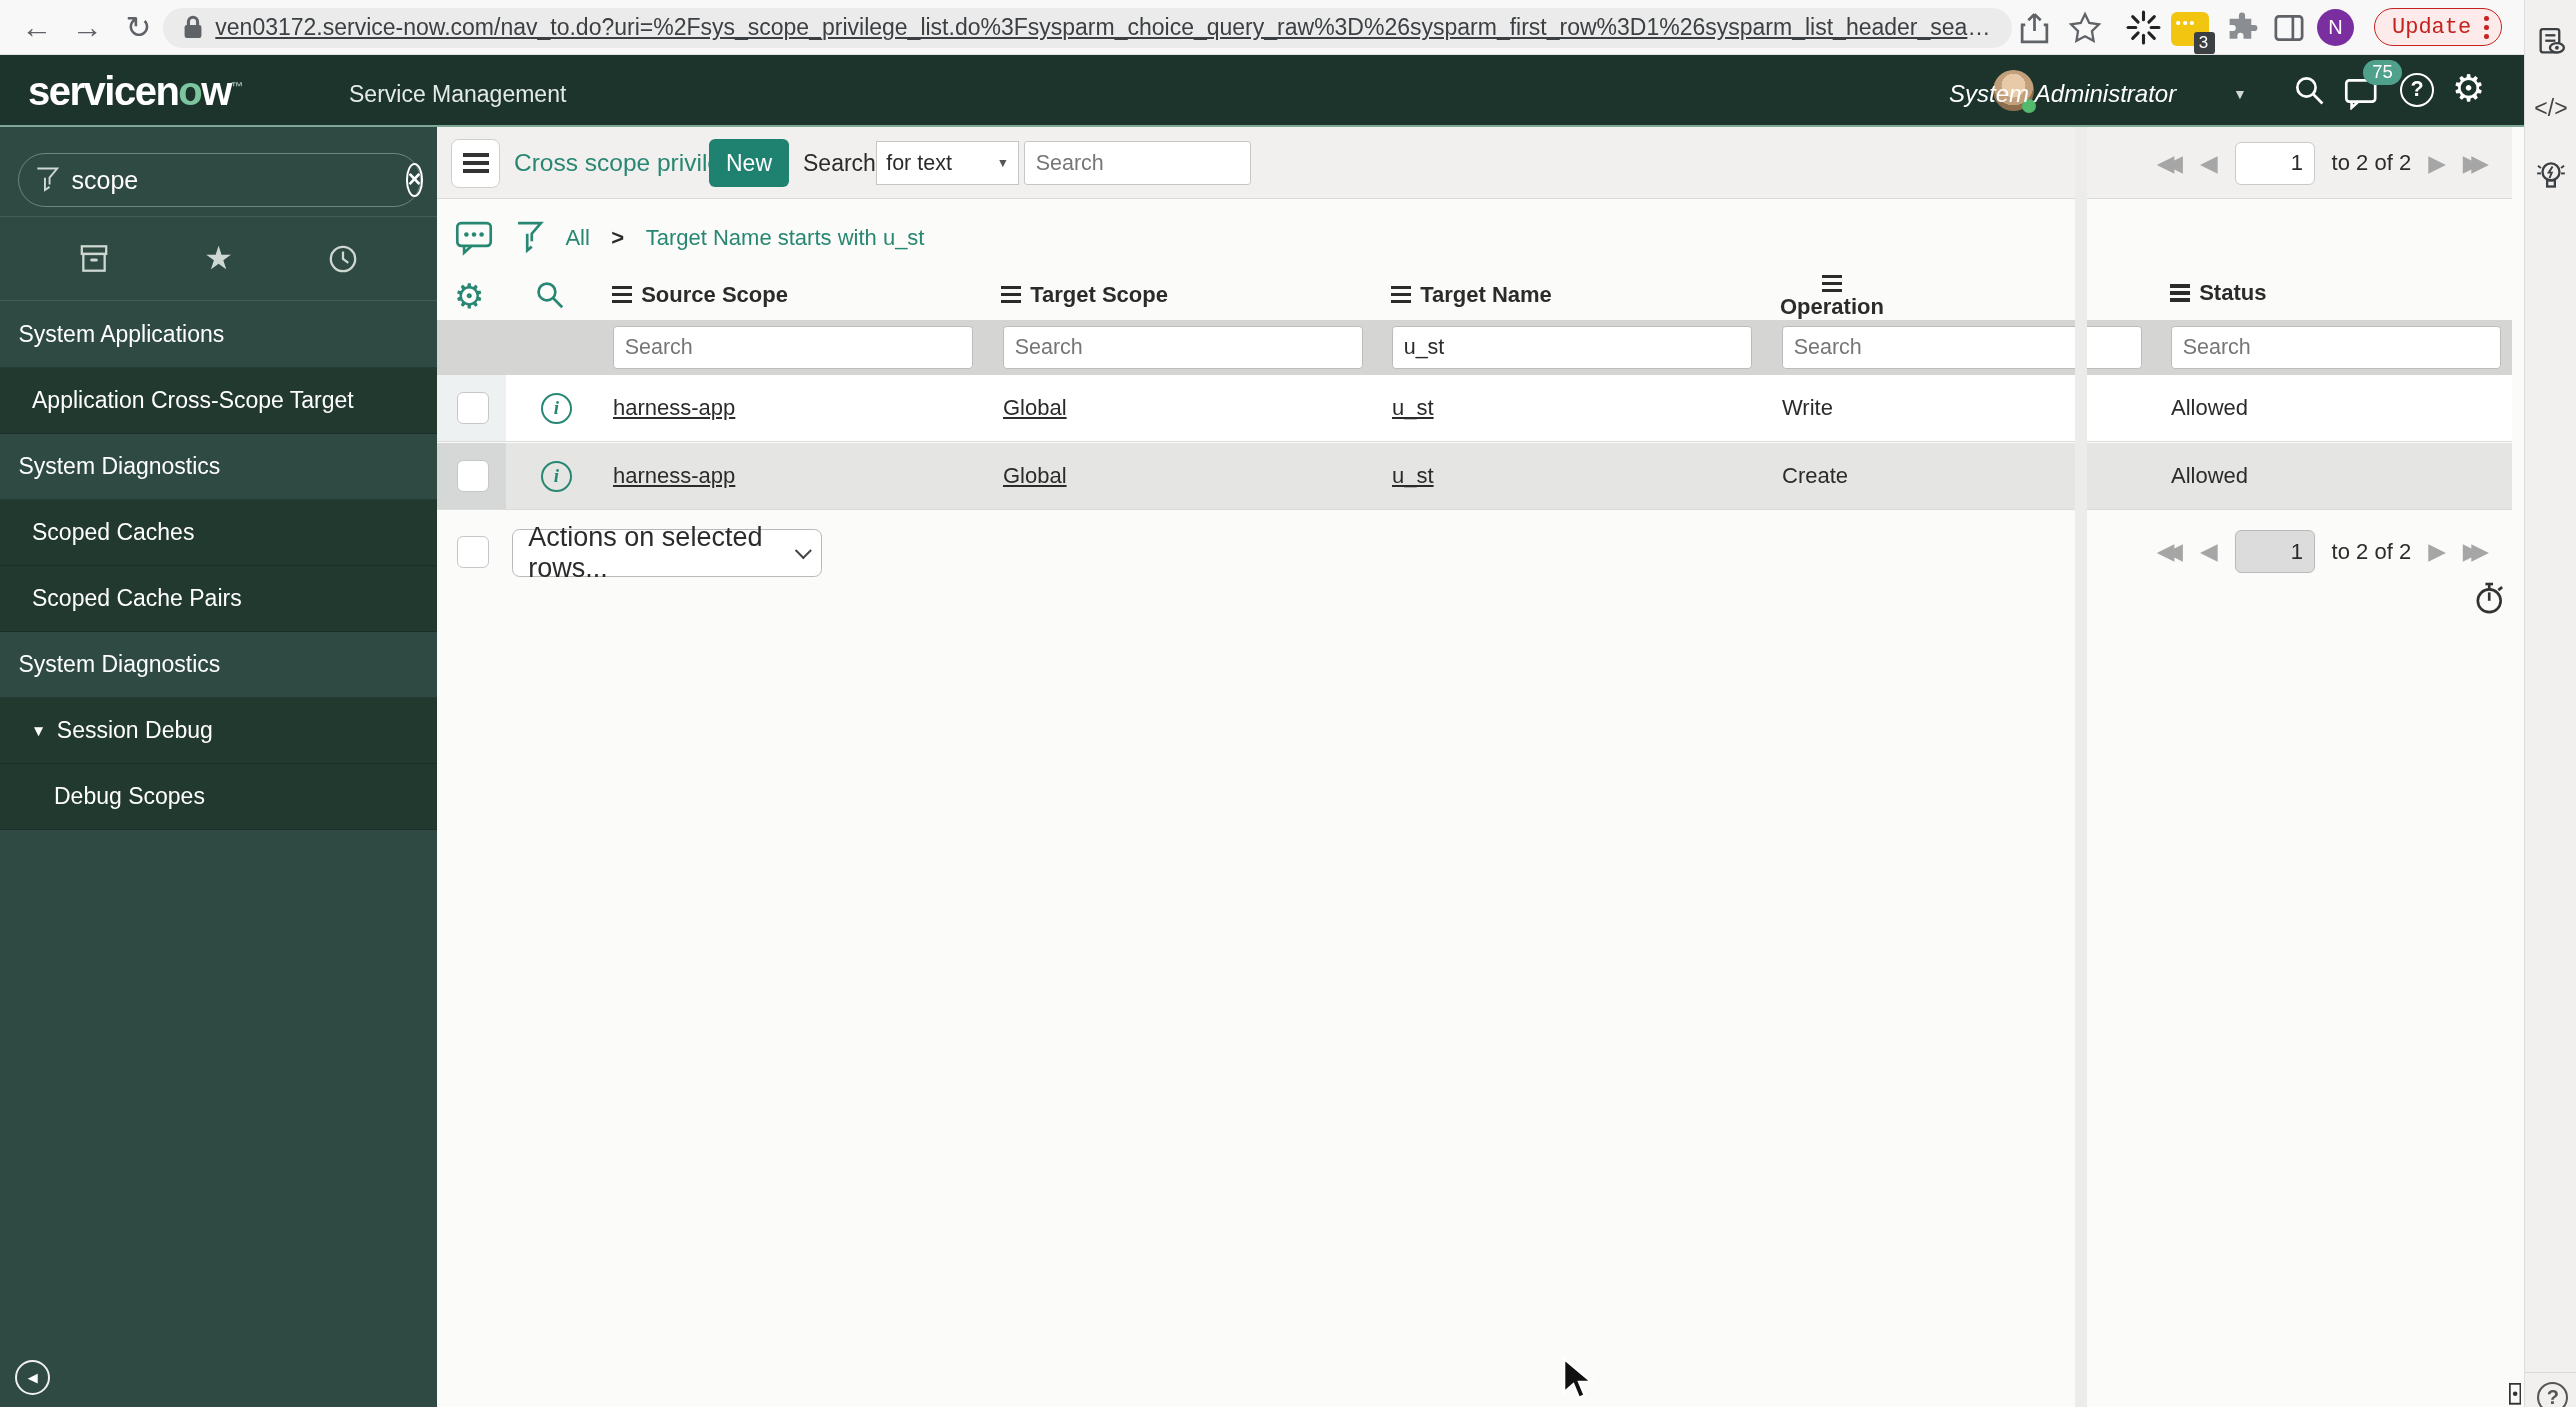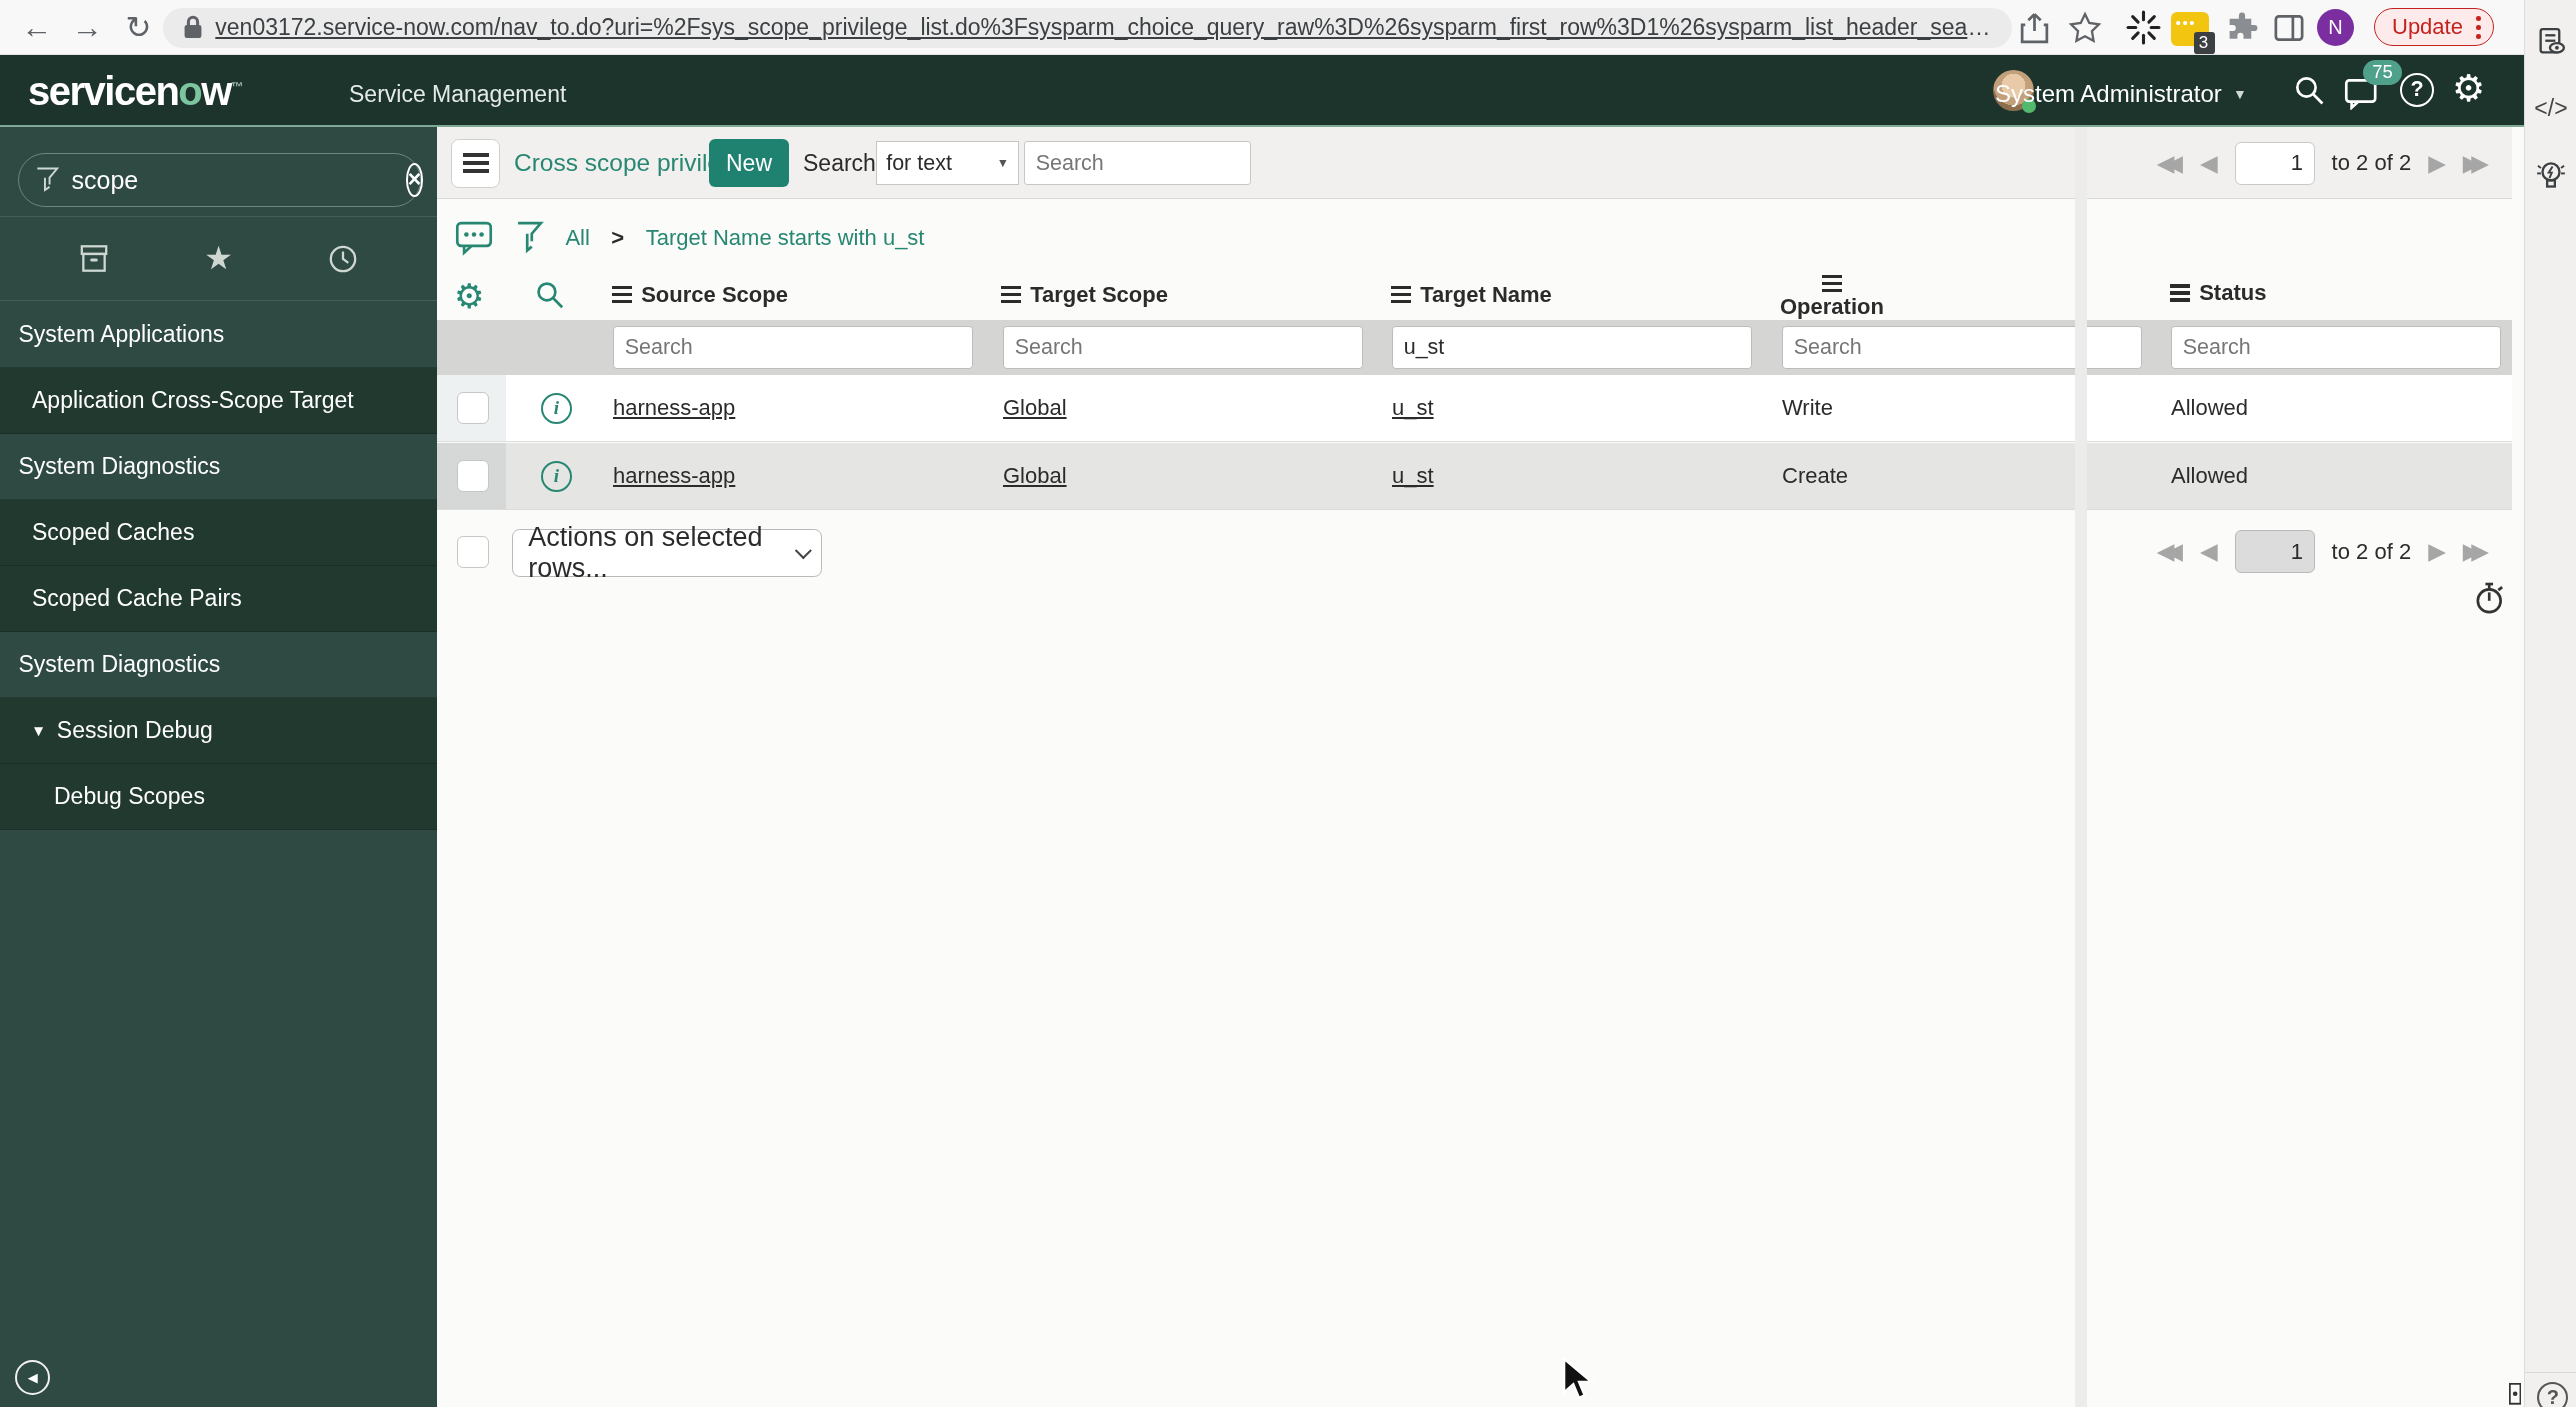--- a/index.html
+++ b/index.html
@@ -13,40 +13,40 @@
 
   
   .chrome{position:absolute;left:0;top:0;width:2524px;height:55px;background:#f8f8f8;border-bottom:0.8px solid #e2e2e2;}
   .navbtn{position:absolute;top:9.2px;width:37px;height:37px;color:#5f6368;font-size:31px;line-height:37px;text-align:center;}
   .urlpill{position:absolute;left:163px;top:7.7px;width:1849px;height:40px;background:#ebebeb;border-radius:20px;display:flex;align-items:center;padding:0 20px;gap:12.3px;}
   .urltext{font-size:23px;color:#3c4043;white-space:nowrap;overflow:hidden;text-overflow:ellipsis;text-decoration:underline;flex:1;}
   .chromeicon{position:absolute;top:10.7px;color:#5f6368;}
   .extyellow{position:absolute;left:2171px;top:12.3px;width:38px;height:34px;background:var(--yellow);border-radius:6.1px;color:#fff;font-size:15.3px;text-align:left;padding:1.5px 4.6px;letter-spacing:1.5px;}
   .extbadge{position:absolute;right:-6.1px;bottom:-7.7px;background:#3c4043;color:#fff;font-size:17px;line-height:21.5px;width:21.5px;text-align:center;border-radius:3.1px;}
   .avatarN{position:absolute;left:2317px;top:9.2px;width:37px;height:37px;border-radius:50%;background:var(--purple);color:#fff;font-size:20px;display:flex;align-items:center;justify-content:center;}
-  .updatepill{position:absolute;left:2374px;top:8.4px;height:38px;border:1.5px solid var(--red);background:#fcebea;border-radius:19px;display:flex;align-items:center;padding:0 12.3px 0 17px;gap:13px;}
+  .updatepill{position:absolute;left:2374px;top:8.4px;height:38px;border:1.5px solid var(--red);background:#fcebea;border-radius:19px;display:flex;align-items:center;padding:0 12.3px 0 17px;gap:13px;font-family:Liberation Mono, monospace;}
   .updatetxt{color:var(--red);font-size:22px;}
   .kebab{display:flex;flex-direction:column;gap:4.6px;}
   .kebab i{width:4.6px;height:4.6px;border-radius:50%;background:var(--red);}
 
   
   .rightstrip{position:absolute;left:2524px;top:0;width:52px;height:1408px;background:#f1f0ee;border-left:0.8px solid #dcdcda;}
   .stripicon{position:absolute;left:0;width:52px;text-align:center;color:#3c4043;}
   .strip-bottom{position:absolute;left:0;top:1372px;width:52px;height:35px;border-top:0.8px solid #d8d8d6;}
   .qcircle{position:absolute;left:12.3px;top:9.2px;width:31px;height:31px;border:2.3px solid #555;border-radius:50%;color:#555;font-size:20px;font-weight:700;text-align:center;line-height:26px;}
 
   
   .banner{position:absolute;left:0;top:55px;width:2524px;height:72px;background:var(--banner);border-bottom:2.3px solid #7ea796;}
   .logo{position:absolute;left:28px;top:14px;font-size:40px;font-weight:700;letter-spacing:-1.5px;color:#fff;}
   .logo .o{color:#7cc59e;}
   .logo sup{font-size:12.3px;color:#9fb5ab;}
   .product{position:absolute;left:349px;top:26px;font-size:23px;color:#e4ebe6;}
   .avatar{position:absolute;left:1993px;top:15.3px;width:41px;height:41px;border-radius:50%;background:radial-gradient(circle at 50% 38%,#e8c9a8 0 36%,#c3a07c 37% 60%,#8d6f4e 61% 100%);}
   .statusdot{position:absolute;right:-1.5px;bottom:-1.5px;width:14px;height:14px;border-radius:50%;background:#53b96d;}
-  .username{position:absolute;left:1995px;top:24.5px;font-size:24px;color:#fff;}
+  .username{position:absolute;left:1949px;top:24.5px;font-size:24px;color:#fff;font-style:italic;}
   .usercaret{position:absolute;left:2233px;top:31px;font-size:14px;color:#cfd8d3;}
   .bannericon{position:absolute;top:18.4px;color:#fff;}
   .helpcircle{width:34px;height:34px;border:2.3px solid #fff;border-radius:50%;color:#fff;font-size:21.5px;font-weight:700;text-align:center;line-height:29px;}
   .gearglyph{font-size:37px;line-height:34px;color:#fff;}
   .chatbadge{position:absolute;left:2363px;top:4.6px;background:var(--badge);color:#fff;font-size:18.4px;padding:1.5px 9.2px;border-radius:15.3px;}
 
   
   .sidebar{position:absolute;left:0;top:127px;width:437px;height:1280px;background:var(--side);color:#fff;}
   .sidesearchwrap{position:absolute;left:0;top:0;width:437px;height:90px;border-bottom:0.8px solid #44via;border-bottom:0.8px solid #445e54;padding-left:11px;}
   .sidesearch{position:absolute;left:18.4px;top:26px;width:403px;height:54px;border:1.5px solid #70857c;border-radius:27px;background:transparent;display:flex;align-items:center;padding:0 14px 0 15.3px;gap:12.3px;}

